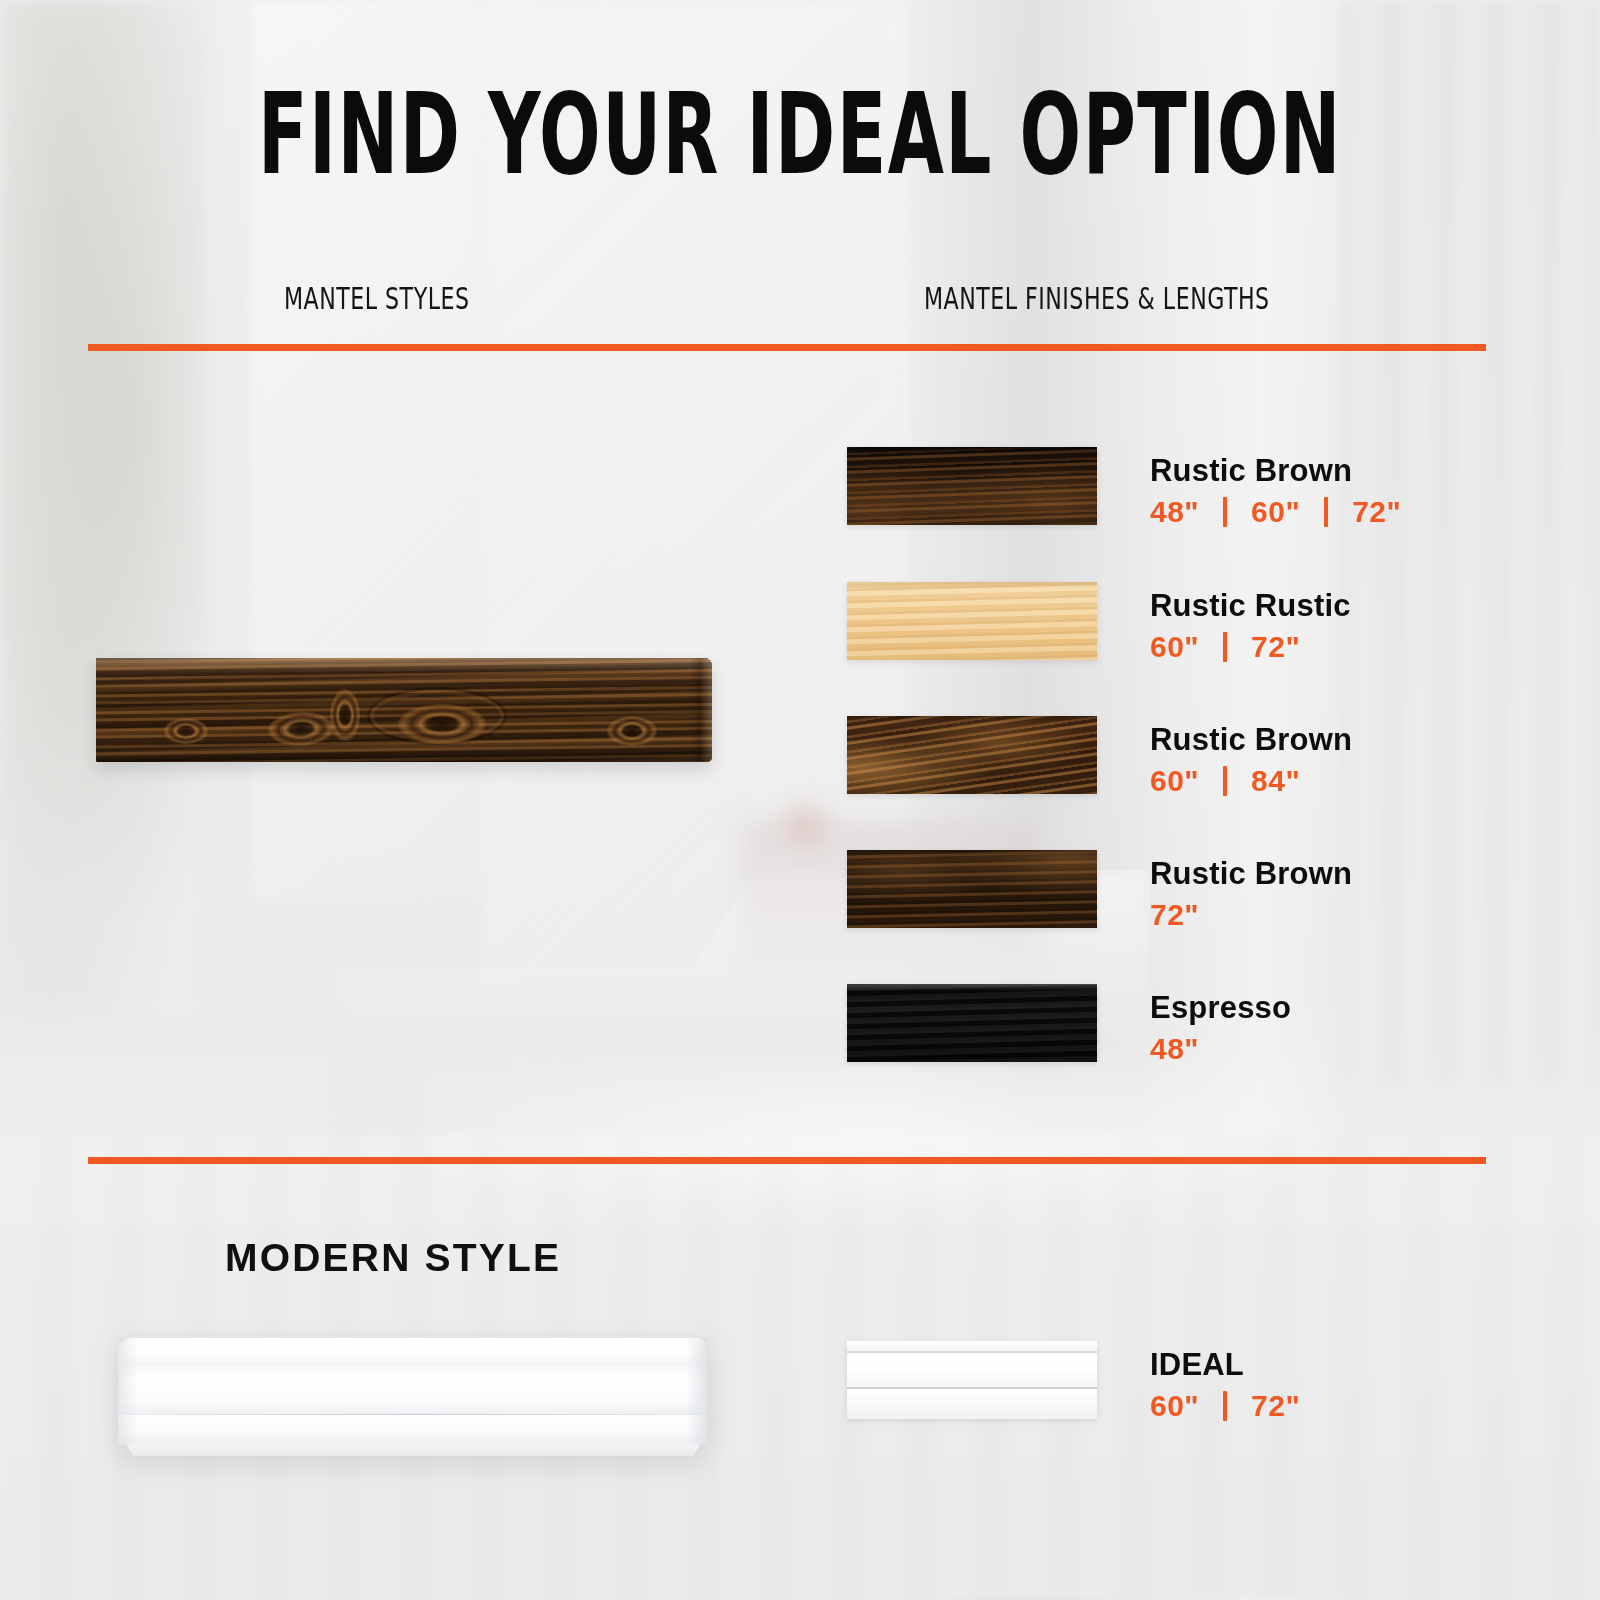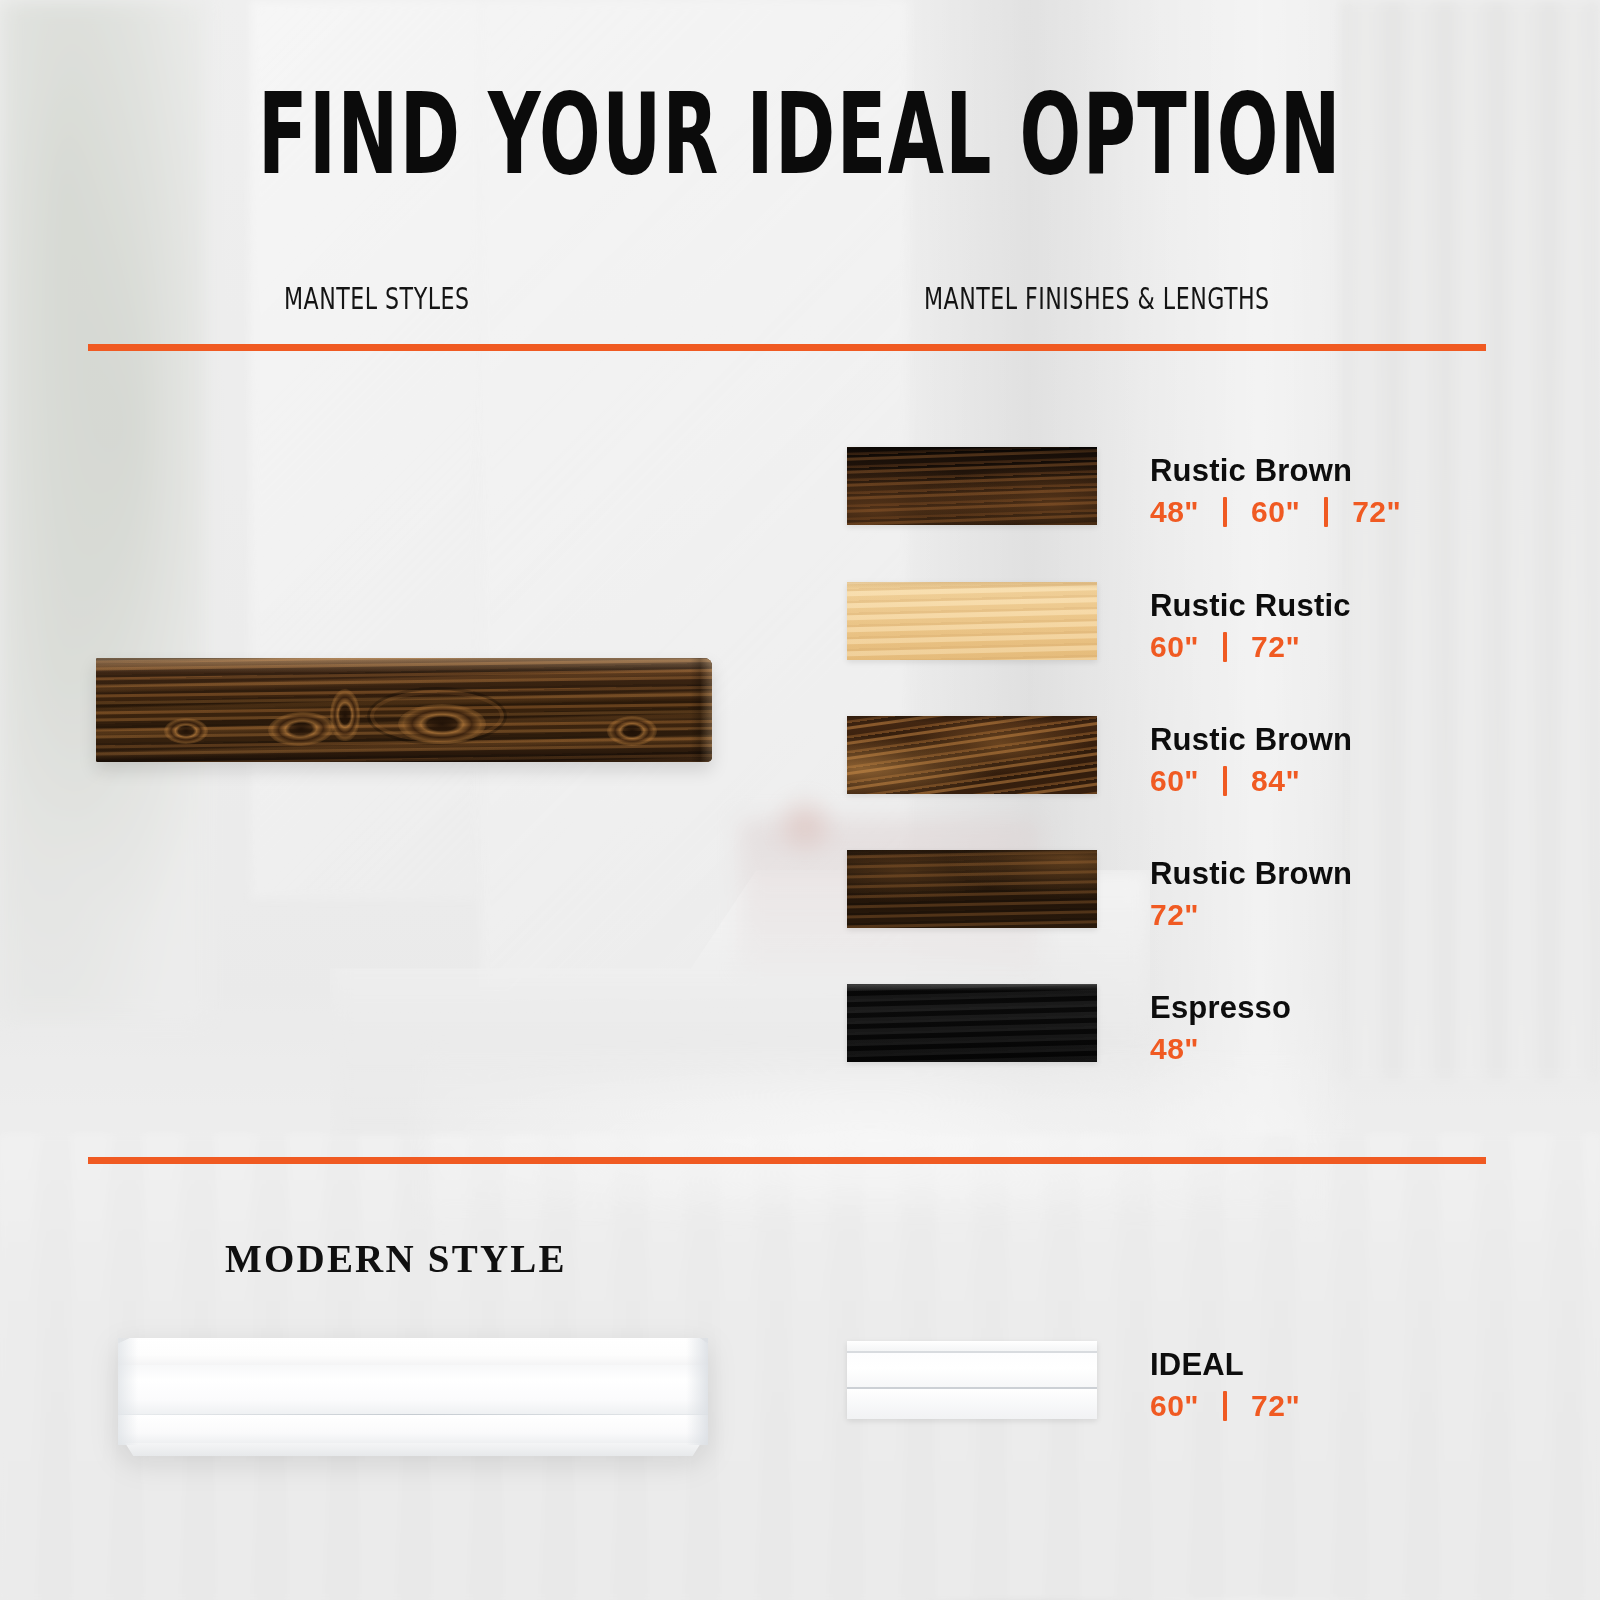--- a/index.html
+++ b/index.html
@@ -121,21 +121,21 @@
 
   .style-label {
     position:absolute;
     font-weight:bold;
     font-size:39px;
     color:#101010;
     letter-spacing:2.2px;
     white-space:pre;
   }
   .style-label.classic { left:225px; top:563px; }
-  .style-label.modern  { left:225px; top:1236px;font-family:Liberation Serif, serif; }
+  .style-label.modern  { left:225px; top:1236px; }
 
   
   .mantel-classic {
     position:absolute; left:96px; top:658px; width:616px; height:104px;
     border-radius:2px 8px 5px 2px;
     overflow:hidden;
     background:#4a2d17;
     box-shadow:0 8px 18px rgba(0,0,0,.13);
   }
   .wood-base {

